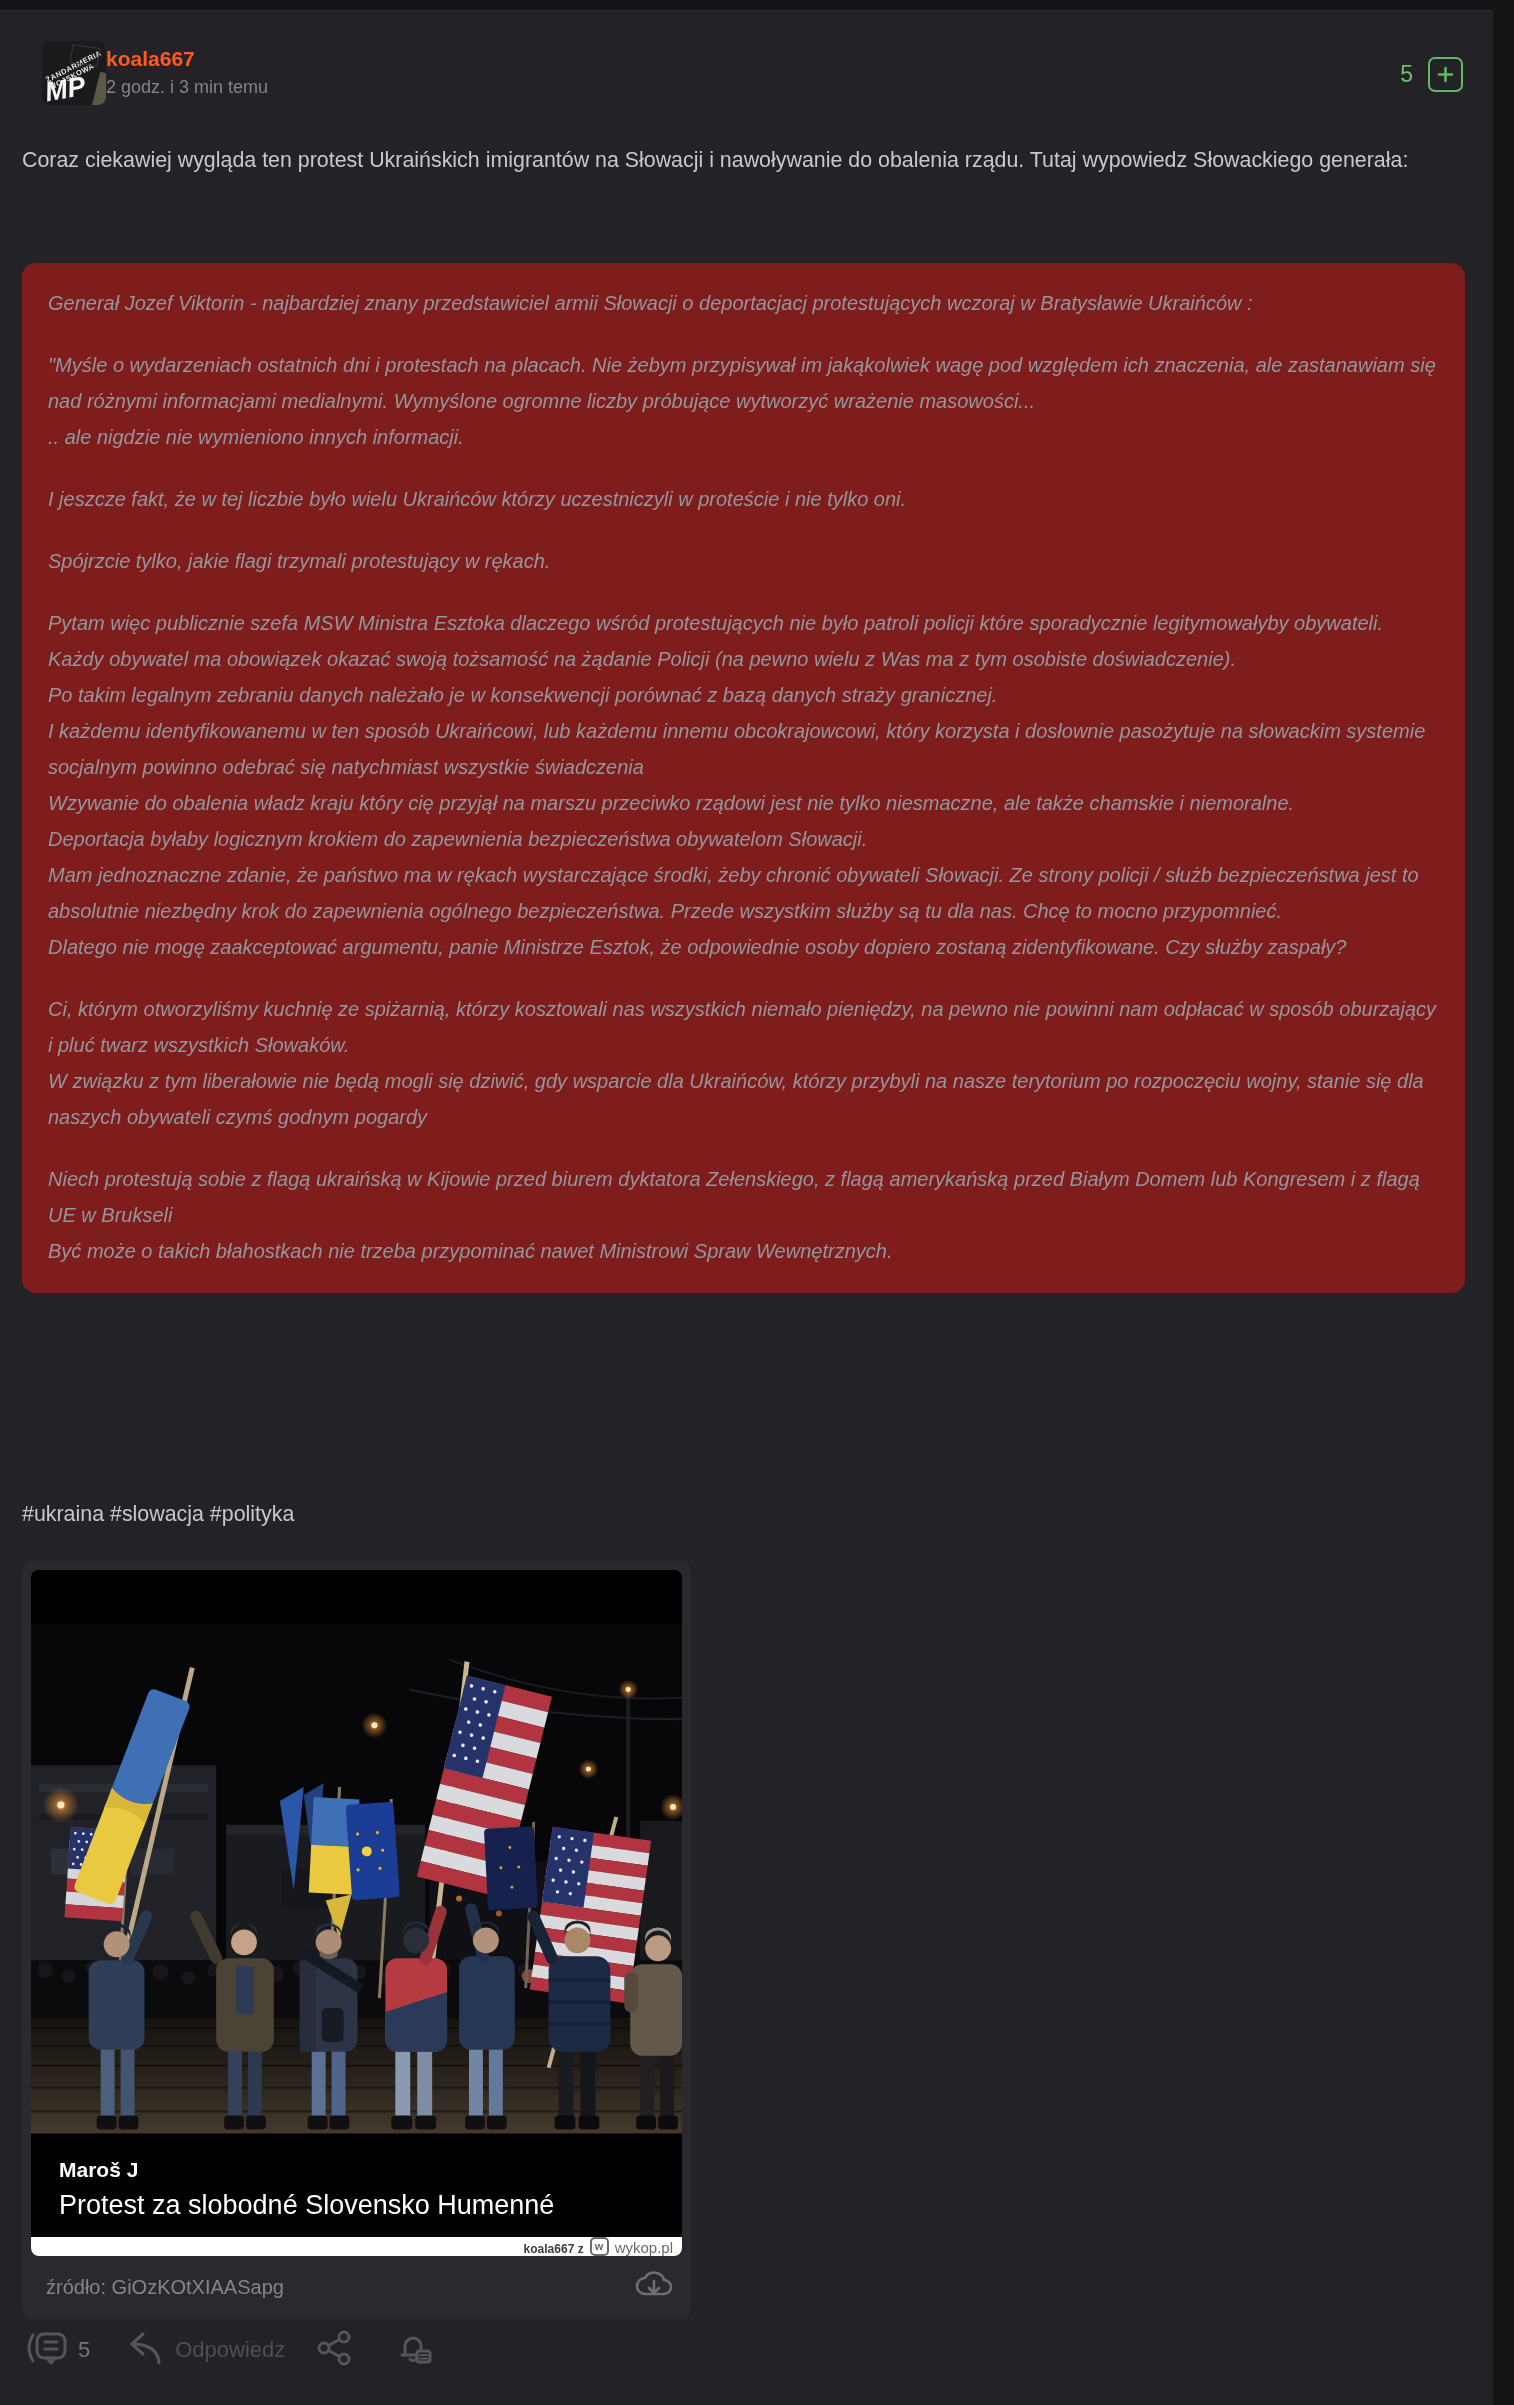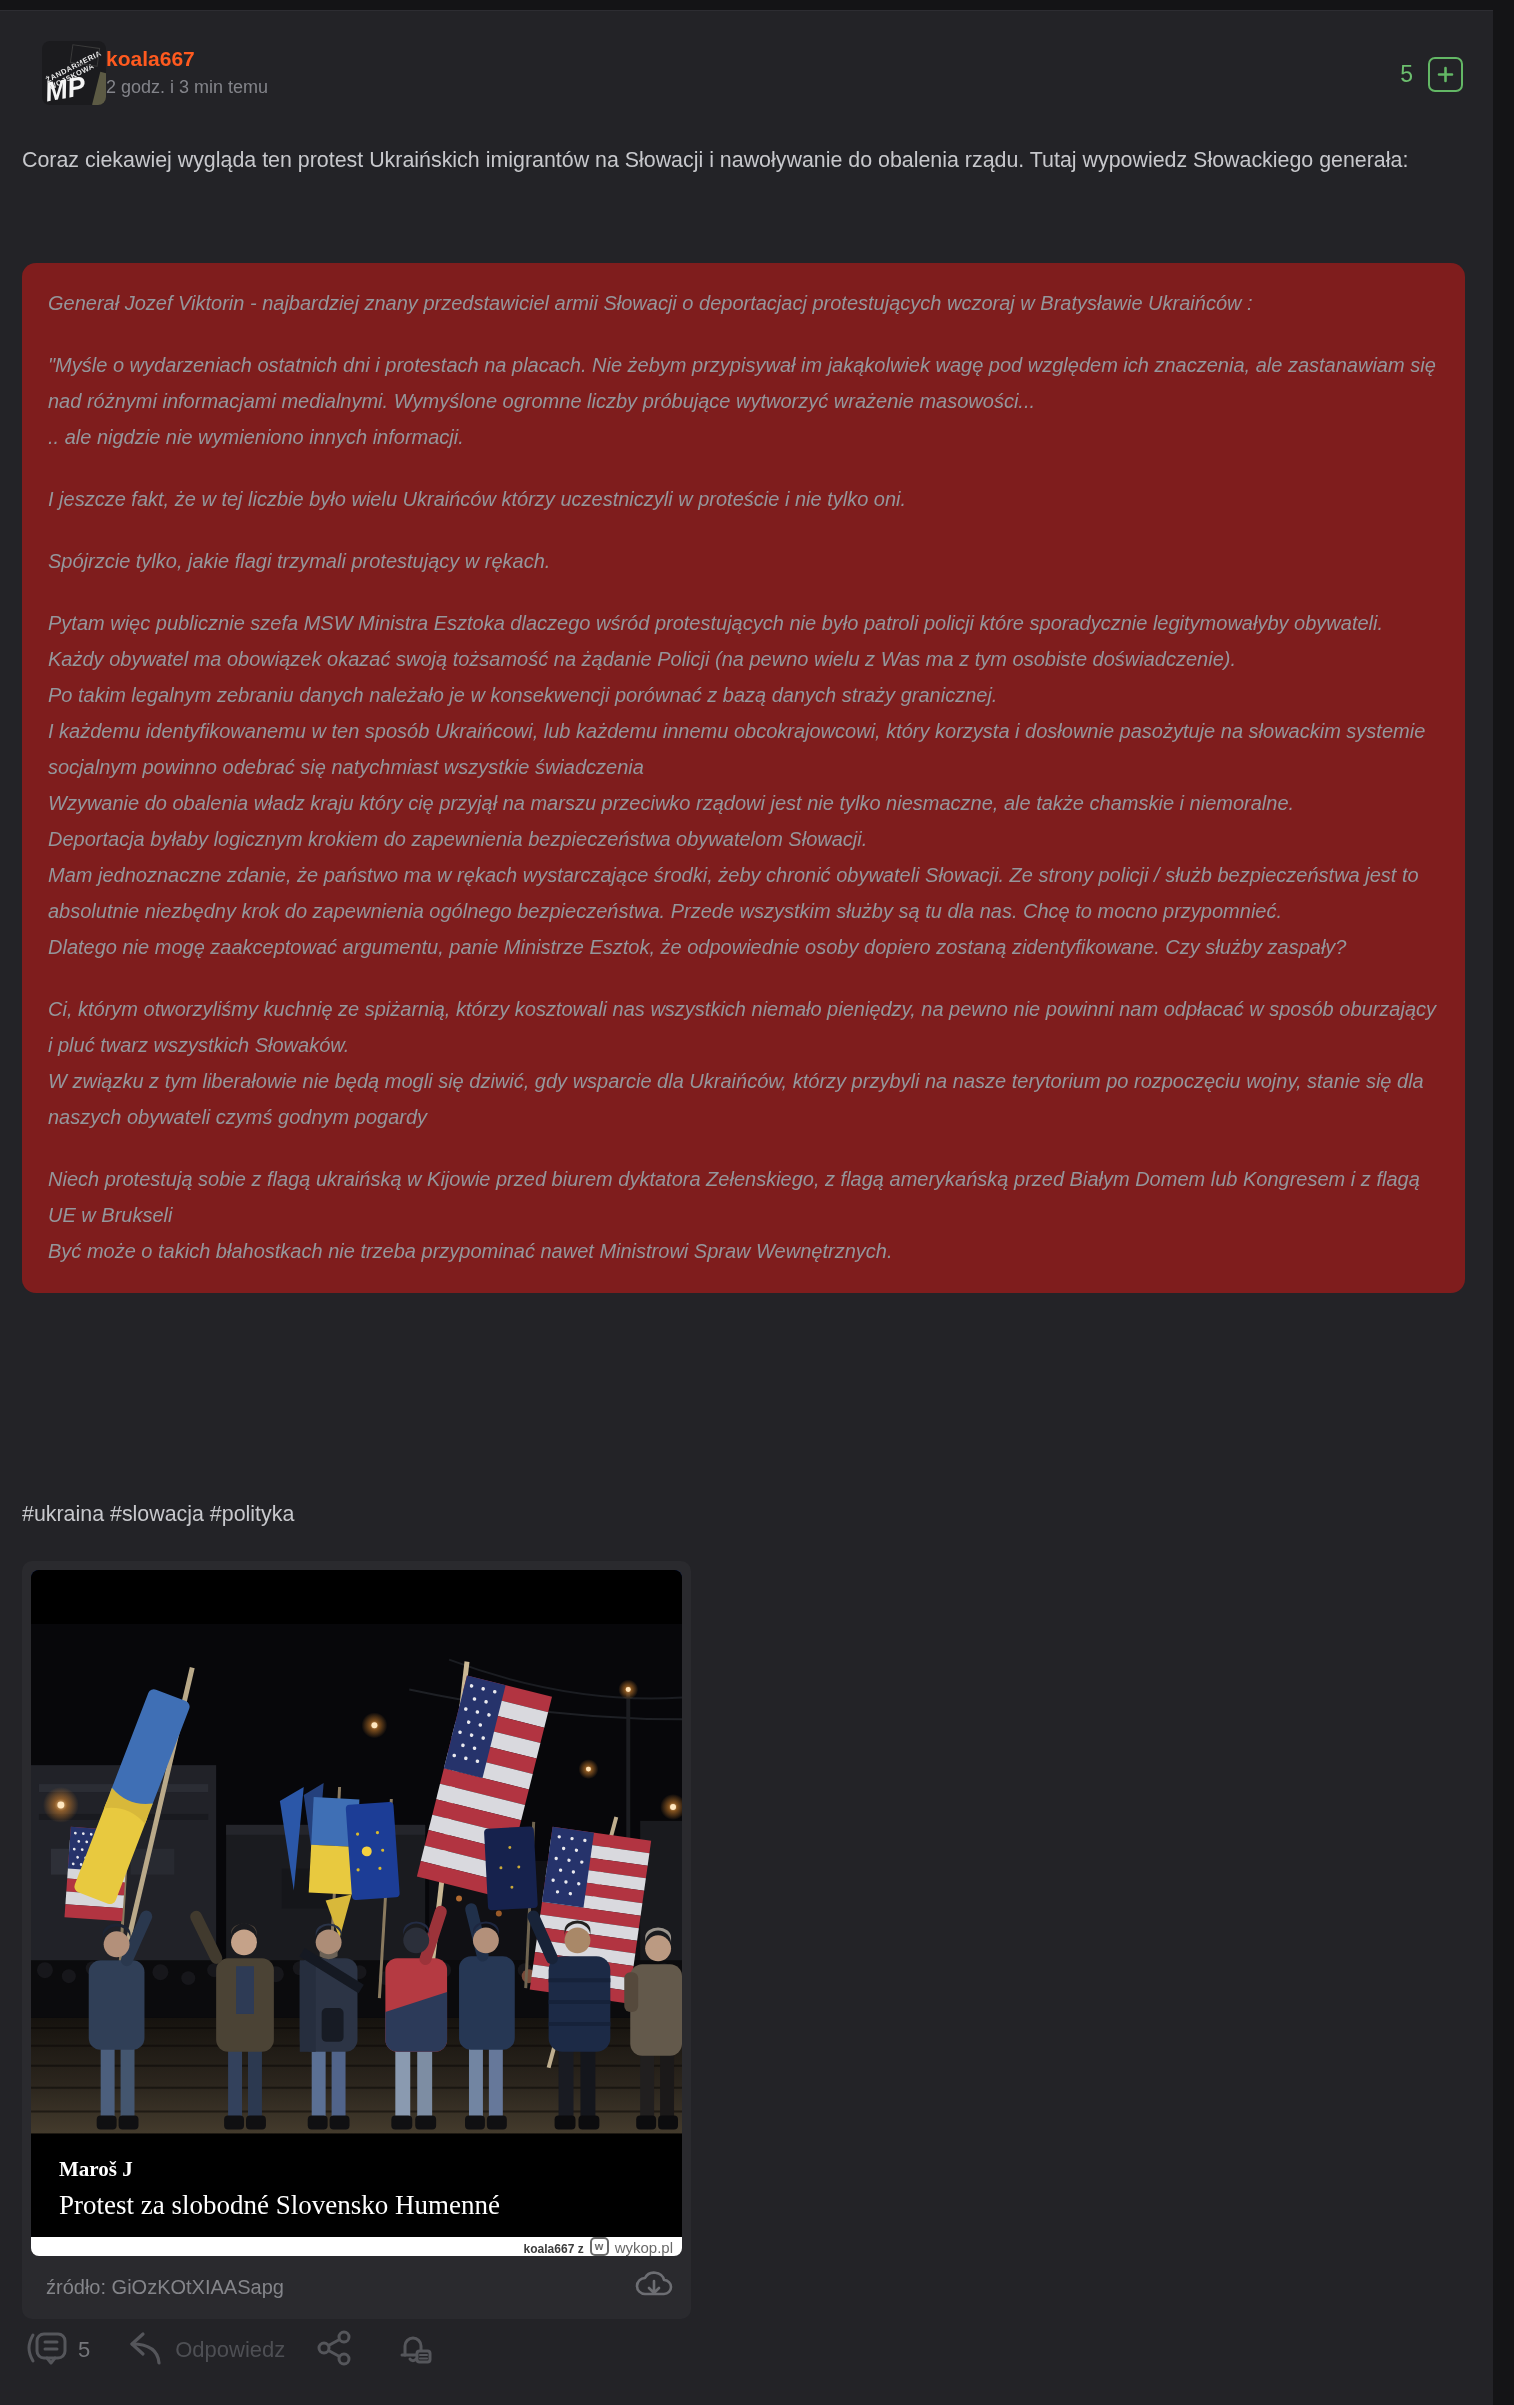--- a/index.html
+++ b/index.html
@@ -25,21 +25,21 @@
 
   
   .body-text{position:absolute;left:22px;top:133px;width:1445px;font-size:21.4px;line-height:33px;color:#c7c8cc;}
   .quote{position:absolute;left:22px;top:252px;width:1443px;box-sizing:border-box;background:#7f1d1d;border-radius:14px;padding:22px 26px;color:#95969b;font-size:20px;font-style:italic;line-height:36px;}
   .quote p{margin:0 0 26px 0;white-space:pre-line;}
   .quote p:last-child{margin-bottom:2px;}
   .hashtags{position:absolute;left:22px;top:1491px;font-size:21.4px;color:#c7c8cc;text-align:center;}
 
   
   .embed{position:absolute;left:22px;top:1550px;width:669px;background:#2a2a2e;border-radius:10px;padding:9px 9px 0 9px;box-sizing:border-box;}
-  .photo{position:relative;width:651px;height:667px;border-radius:8px 8px 0 0;overflow:hidden;background:#1d4ed8;font-family:Liberation Serif, serif;}
+  .photo{position:relative;width:651px;height:667px;border-radius:8px 8px 0 0;overflow:hidden;background:#1d4ed8;}
   .photo svg{position:absolute;left:0;top:0;}
   .caption{position:absolute;left:28px;bottom:16px;color:#fff;}
   .caption .c1{font-size:21px;font-weight:bold;margin-bottom:8px;}
   .caption .c2{font-size:27px;}
   .watermark{width:651px;height:19px;background:#ffffff;border-radius:0 0 8px 8px;display:flex;align-items:flex-end;justify-content:flex-end;gap:6px;padding-right:9px;box-sizing:border-box;}
   .watermark .wm-user{font-size:12px;color:#3c3c3c;font-weight:bold;}
   .watermark .wm-logo{width:15px;height:15px;border:2px solid #6a6a6a;border-radius:5px;color:#6a6a6a;font-size:11px;font-weight:bold;display:flex;align-items:center;justify-content:center;line-height:1;}
   .watermark .wm-brand{font-size:15px;color:#6a6a6a;}
   .source-row{display:flex;align-items:center;justify-content:space-between;padding:12px 8px 12px 15px;color:#84858a;font-size:20px;}
   .source-row .cloud{color:#6d6e73;}

